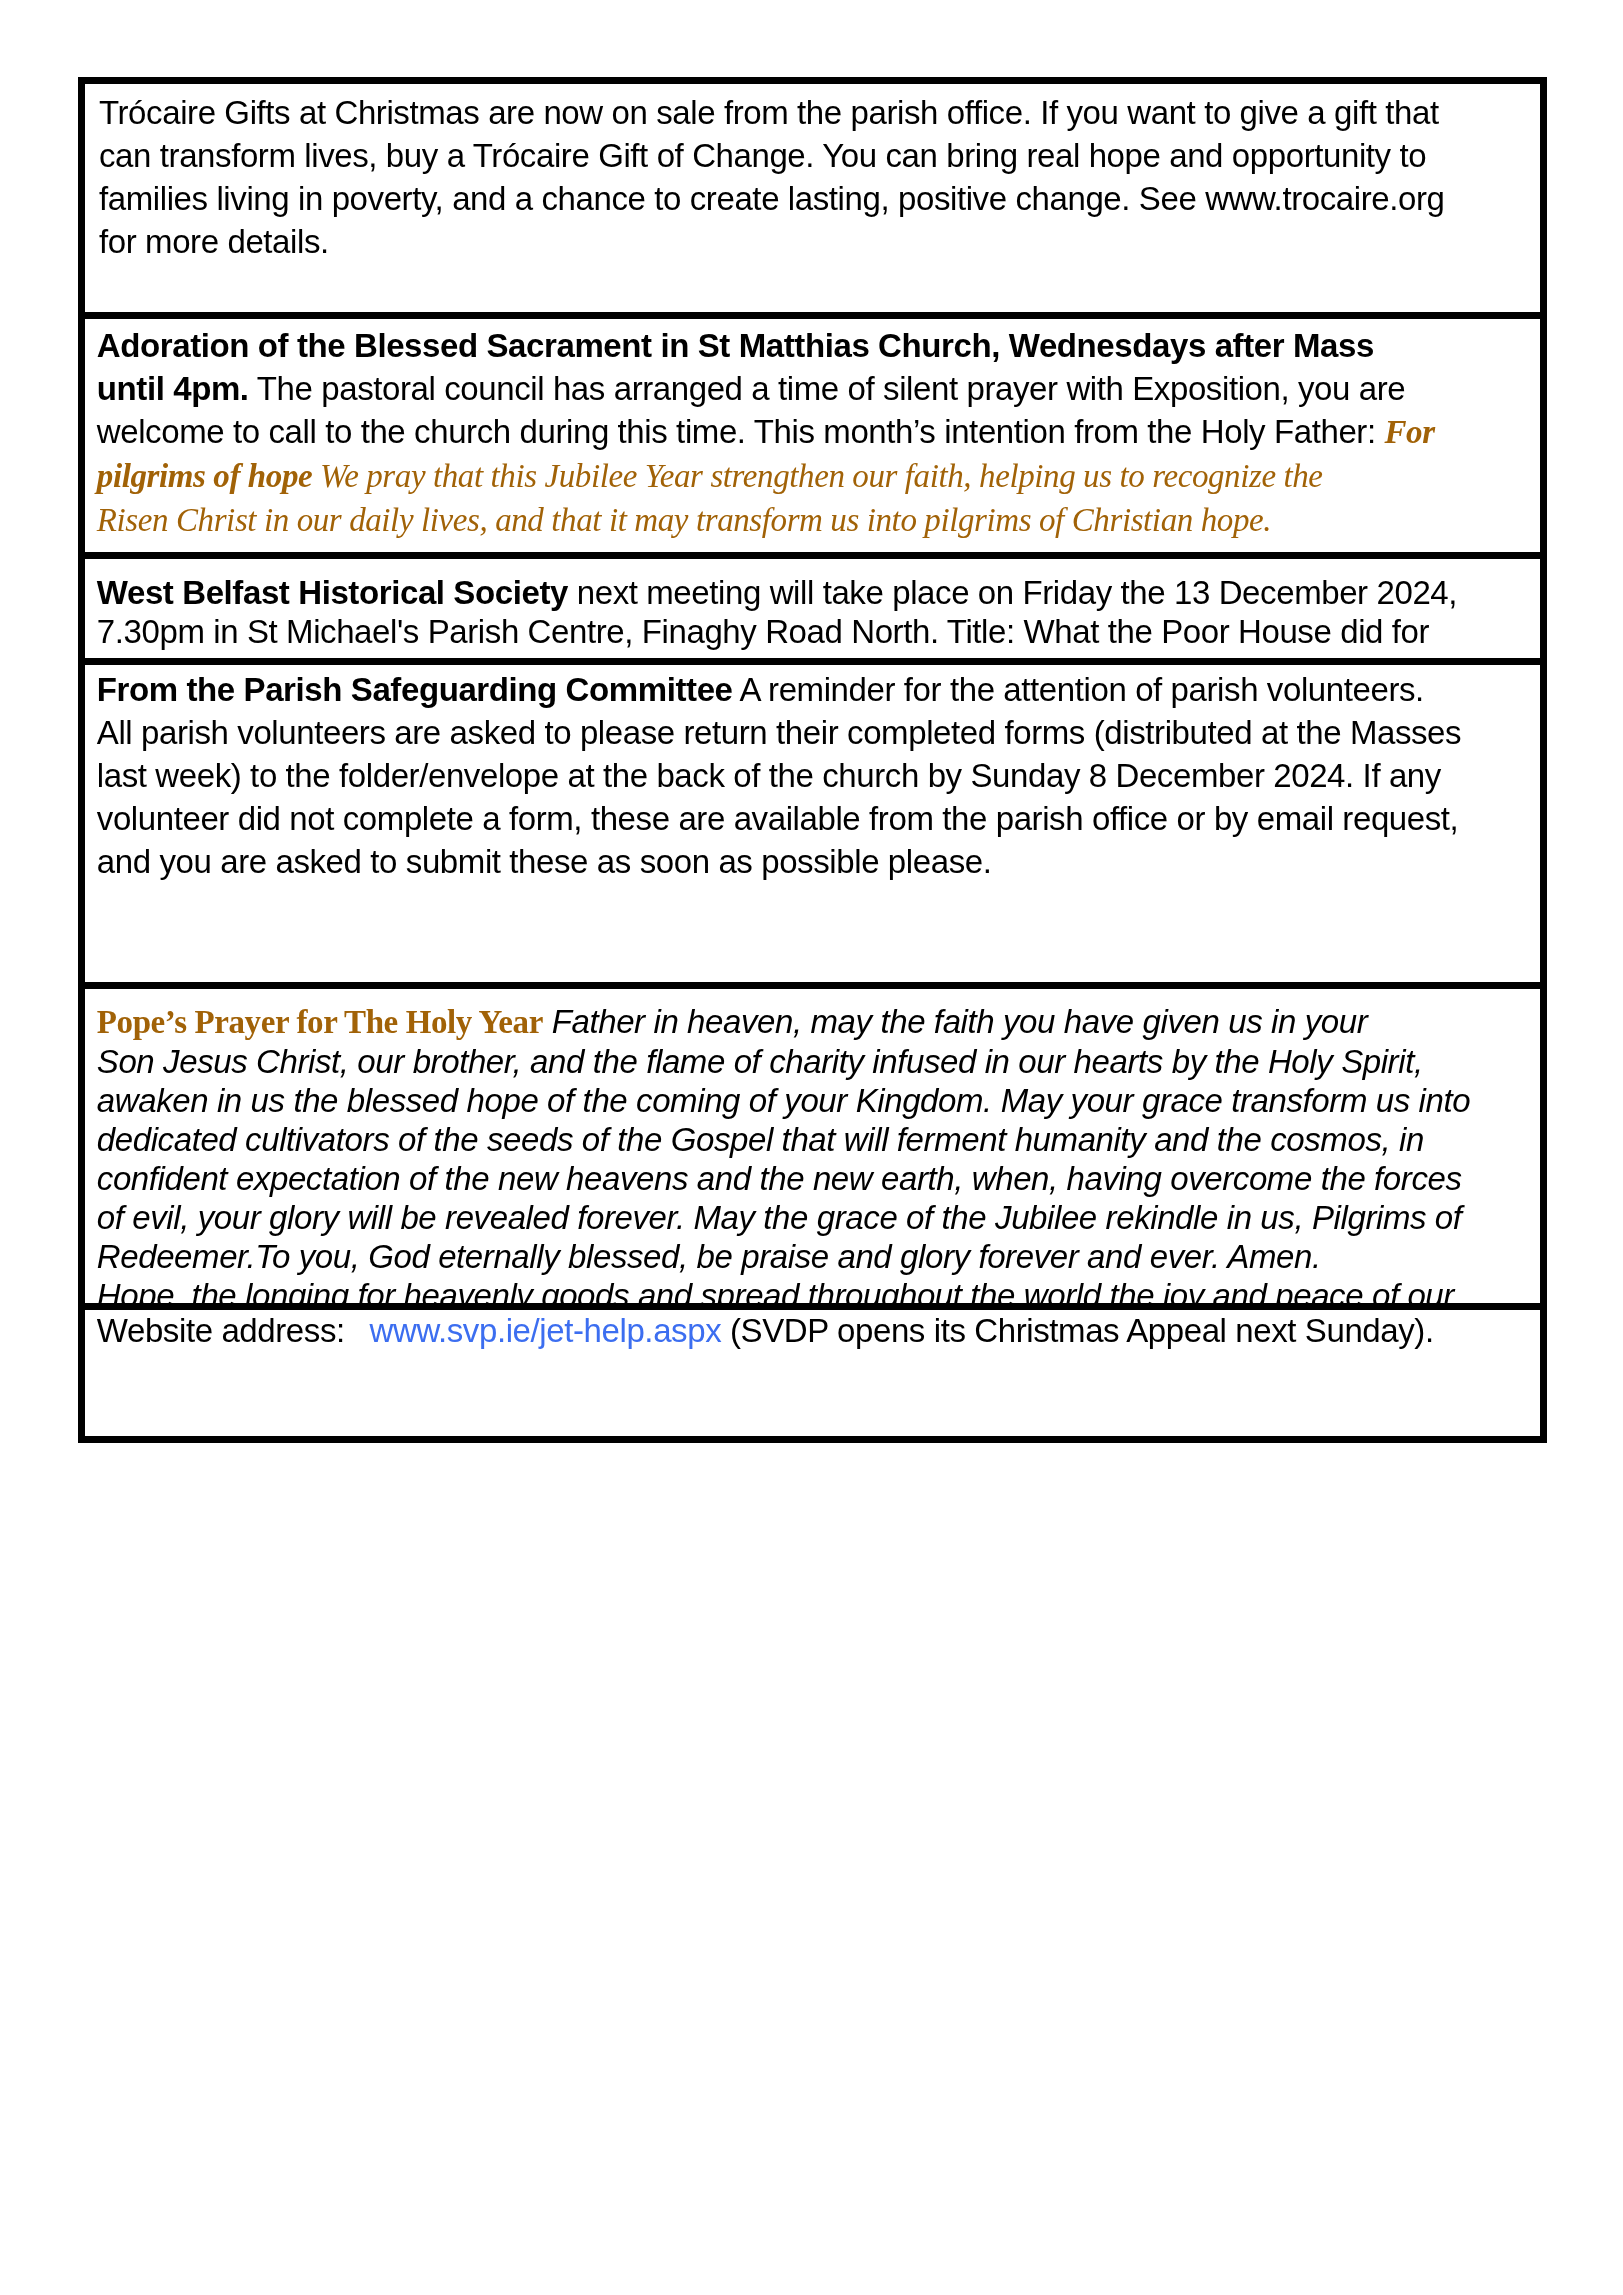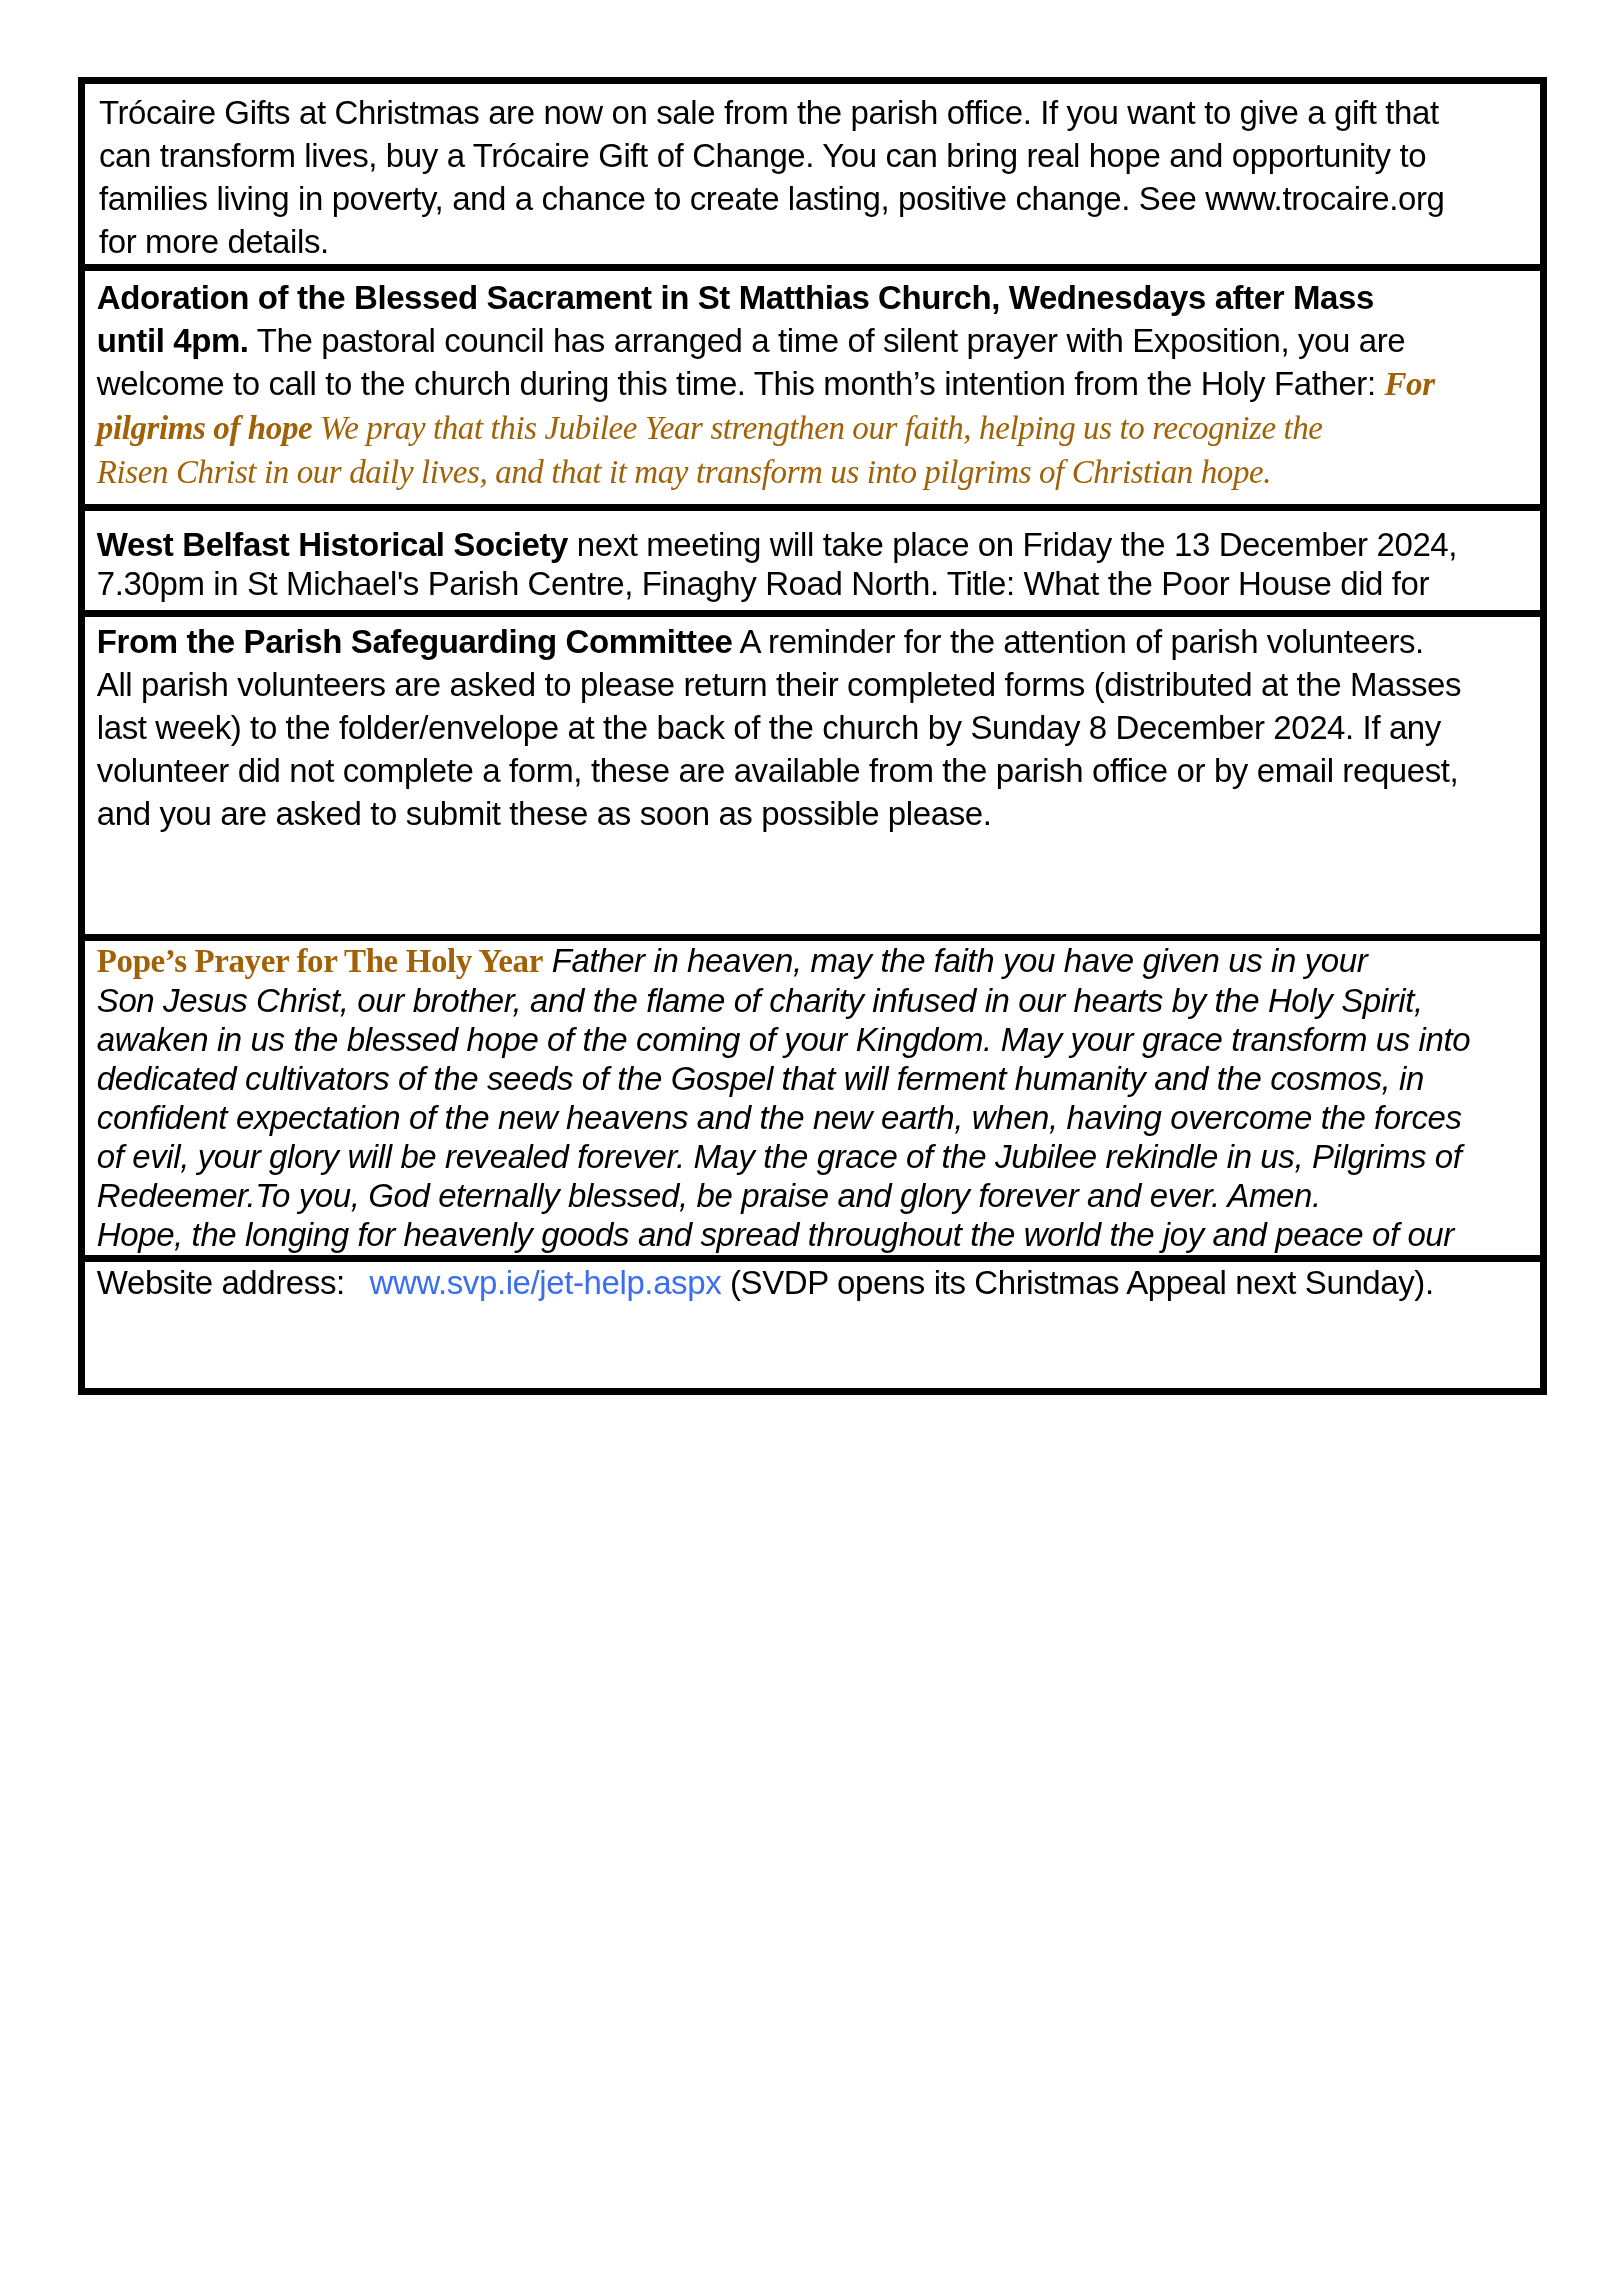--- a/index.html
+++ b/index.html
@@ -3,29 +3,29 @@
 <meta charset="utf-8">
 <style>
   html, body { margin: 0; padding: 0; background: #ffffff; }
   body { width: 1623px; height: 2295px; position: relative; overflow: hidden;
          font-family: "Liberation Sans", sans-serif; color: #000; }
   .outer { position: absolute; left: 78px; top: 77px; width: 1469px;
            box-sizing: border-box; border: 7.9px solid #000; background: #fff; }
   .section { position: relative; box-sizing: border-box; padding: 0 9.2px 0 11.8px; overflow: hidden; }
   .section + .section { border-top: 7.9px solid #000; }
   .line { white-space: nowrap; font-size: 33px; letter-spacing: -0.4px; }
-  .s1 { height: 180px; padding-top: 6.5px; padding-left: 14px; }
+  .s1 { height: 228px; padding-top: 6.5px; padding-left: 14px; }
   .s1 .line { line-height: 43px; }
   .s2 { height: 240px; padding-top: 5.2px; }
   .s2 .line { line-height: 43px; }
   .s3 { height: 106px; padding-top: 14px; }
   .s3 .line { line-height: 39px; }
   .s4 { height: 324px; padding-top: 2.6px; }
   .s4 .line { line-height: 43px; }
-  .s5 { height: 321px; padding-top: 0px; }
+  .s5 { height: 321px; padding-top: 13px; }
   .s5 .line { line-height: 39px; }
   .s6 { height: 133px; padding-top: 1.3px; }
   .s6 .line { line-height: 39px; }
   .b { font-weight: bold; }
   .i { font-style: italic; }
   .gray { color: #a16207; font-family: Liberation Serif, serif; }
   .link { color: #3c6ef0; text-decoration: none; margin-left: 16px; }
 </style>
 </head>
 <body>

